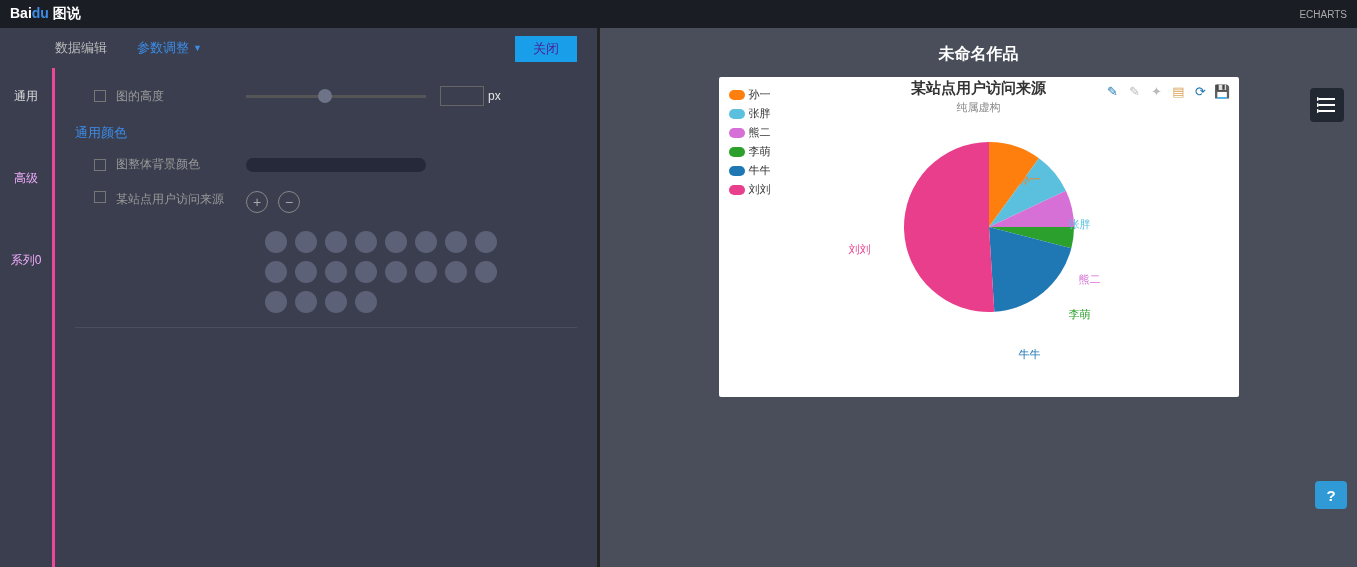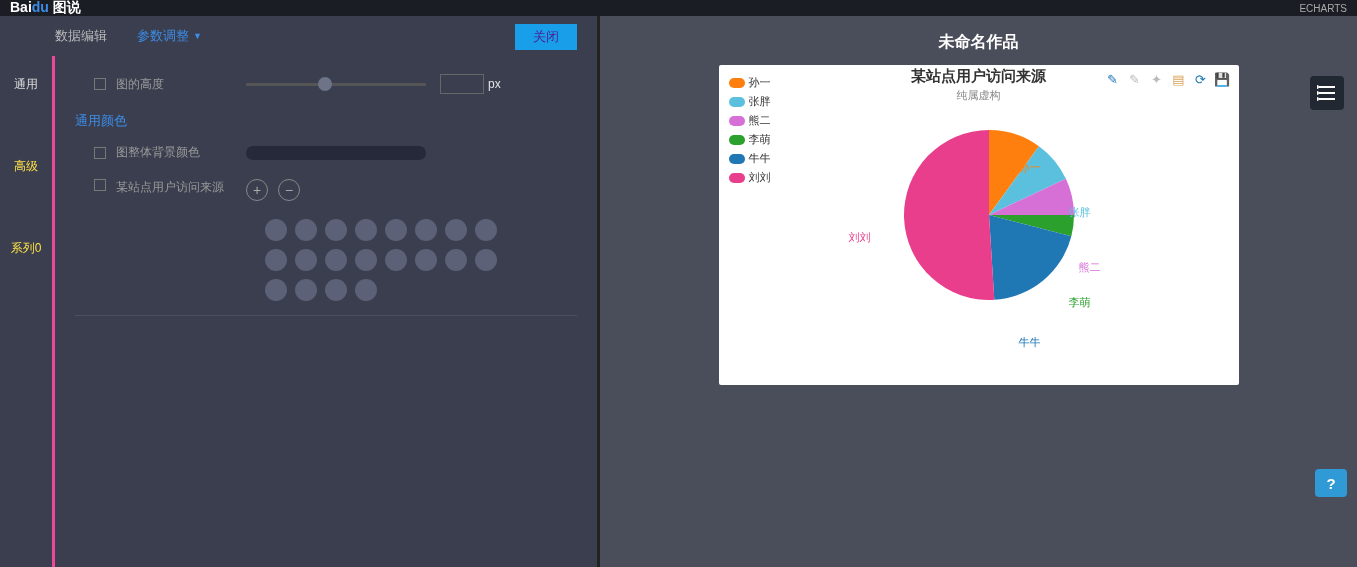--- a/index.html
+++ b/index.html
@@ -1,37 +1,37 @@
 <!DOCTYPE html>
 <html><head>
 <meta charset="utf-8">
 <style>
 * { margin:0; padding:0; box-sizing:border-box; font-family:"Microsoft YaHei",Arial,sans-serif; }
 body { background:#3a3e4e; width:1357px; height:567px; overflow:hidden; color:#ccc; }
-.topbar { height:16px; background:#1a1d24; display:flex; align-items:center; padding:0 10px; font-size:11px; color:#aaa; justify-content:space-between; overflow:hidden; }
+.topbar { height:28px; background:#1a1d24; display:flex; align-items:center; padding:0 10px; font-size:11px; color:#aaa; justify-content:space-between; overflow:hidden; }
 .topbar-left { display:flex; gap:18px; align-items:center; }
 .logo { color:#fff; font-weight:bold; font-size:14px; }
 .logo .tushuo { color:#fff; }
 .topbar-right { display:flex; gap:18px; align-items:center; font-size:10px;}
 .main { display:flex; height:557px; }
 
 
 .editor { width:597px; background:#3a3e4e; display:flex; flex-direction:column; }
 .editor-header { height:40px; display:flex; align-items:center; padding:0 0 0 55px; gap:30px; position:relative; }
 .editor-header .tab1 { color:#bbb; font-size:13px; }
 .editor-header .tab2 { color:#3d8ce6; font-size:13px; display:flex; align-items:center; gap:4px;}
 .editor-header .tri { font-size:9px; color:#3d8ce6; }
 .editor-header .close-btn { position:absolute; right:20px; top:8px; background:#199fe9; color:#4c1d95; border:none; padding:4px 18px; font-size:13px; cursor:pointer; }
 
 .editor-body { flex:1; display:flex; }
 .nav1 { width:55px; background:#2c303d; display:flex; flex-direction:column; padding-top:10px; }
 .nav1 .item { height:36px; display:flex; align-items:center; justify-content:center; font-size:12px; color:#ddd; cursor:pointer; }
 .nav1 .item.active { background:#3a3e4e; }
 .nav2 { width:55px; background:#3a3e4e; display:flex; flex-direction:column; padding-top:10px; border-right:3px solid #ec4899;gap:46px; }
-.nav2 .item { height:36px; display:flex; align-items:center; justify-content:center; font-size:12px; color:#fde047; cursor:pointer; }
+.nav2 .item { height:36px; display:flex; align-items:center; justify-content:center; font-size:12px; color:#f0abfc; cursor:pointer; }
 .nav2 .item.active { color:#ddd; }
 
 .form { flex:1; padding:18px 20px; font-size:12px; }
 .row { display:flex; align-items:center; margin-bottom:18px;padding-left:19px; }
 .chk { width:12px; height:12px; border:1px solid #777; margin-right:10px; }
 .row-label { color:#999; width:130px; }
 .slider { flex:1; height:3px; background:#555; position:relative; margin-right:14px; max-width:180px;}
 .slider .thumb { position:absolute; width:14px; height:14px; border-radius:50%; background:#6e7488; top:-6px; left:40%; }
 .num-input { width:44px; height:20px; border:1px solid #666; background:transparent; margin-right:4px;}
 .unit { color:#e5e5e5; font-size:12px; }

